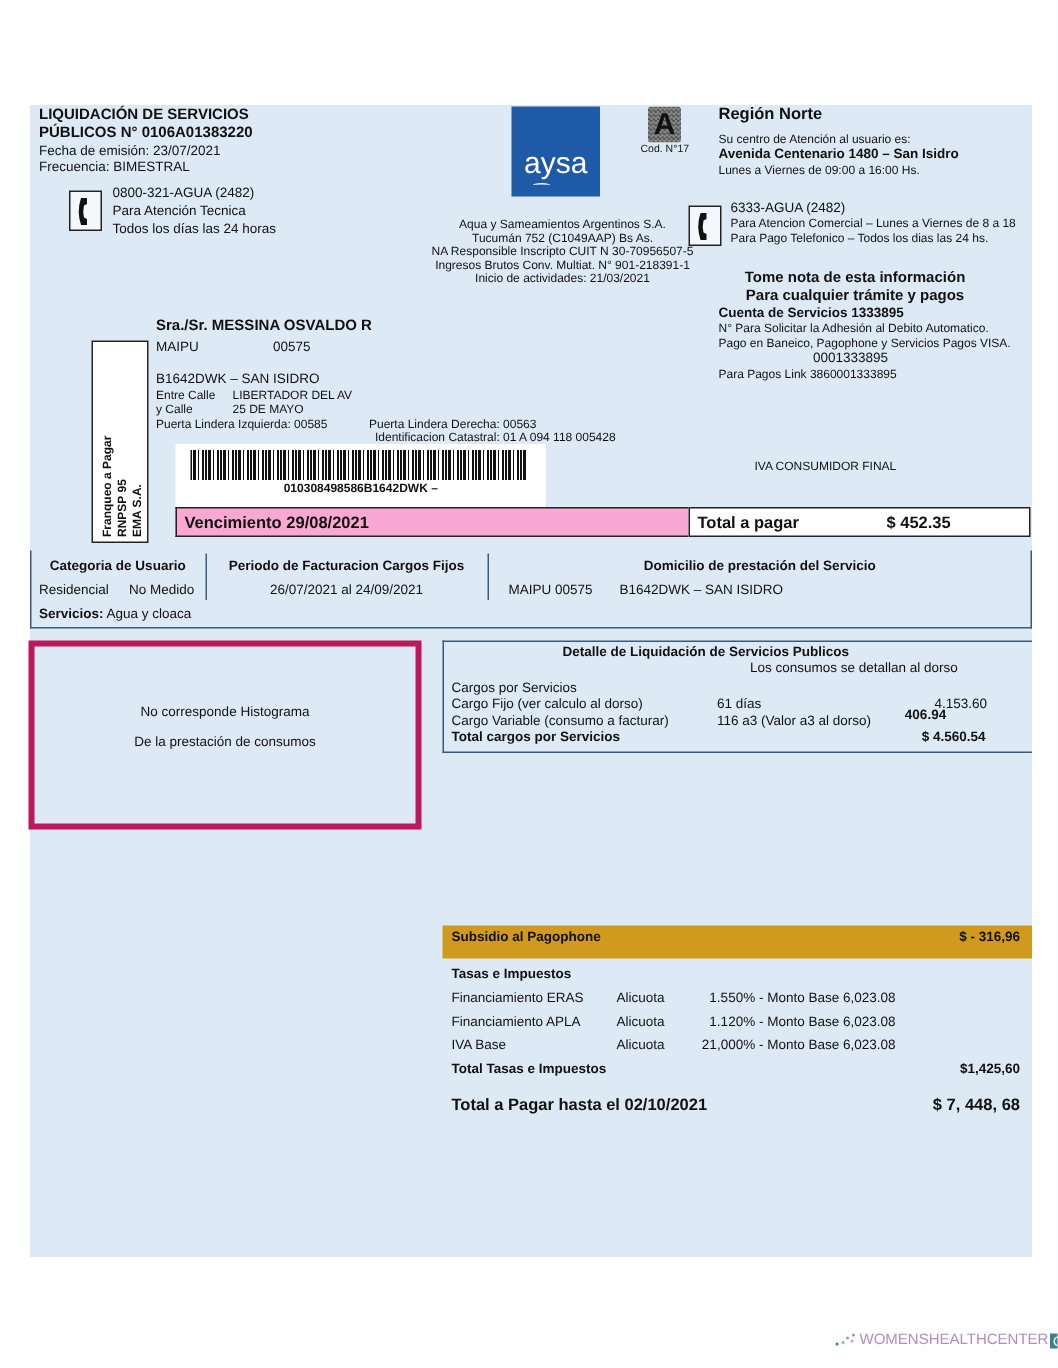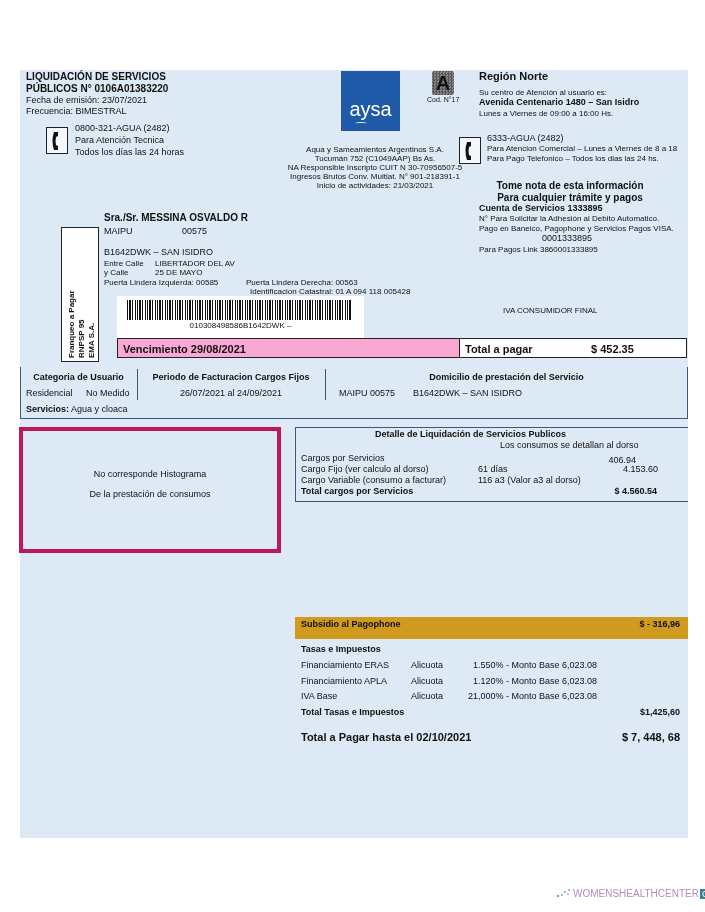--- a/index.html
+++ b/index.html
@@ -13,21 +13,21 @@
   .t10 { font-size: 10px; line-height: 12px; }
   .phone-box { position: absolute; width: 22px; height: 27px; border: 1px solid #222; background: #f4f7fb; display: flex; align-items: center; justify-content: center; }
   .phone-box svg { width: 12px; height: 20px; }
   .logo { position: absolute; left: 341px; top: 71px; width: 59px; height: 60px; background: #1e5aa8; color: #fff; font-size: 20px; display: flex; align-items: flex-end; justify-content: center; padding-bottom: 10px; }
   .logo .wave { position: absolute; left: 14px; bottom: 6px; width: 12px; height: 3px; border-top: 1.5px solid #fff; border-radius: 50%; }
   .catA { position: absolute; left: 432px; top: 71px; width: 22px; height: 24px; background: repeating-conic-gradient(#555 0 25%, #888 0 50%) 0 0/3px 3px; border-radius: 2px; display: flex; align-items: center; justify-content: center; font-size: 20px; color: #111; font-weight: bold; }
   .catA span { background: rgba(255,255,255,0.0); }
   .franqueo { position: absolute; left: 61px; top: 227px; width: 38px; height: 135px; background: #fff; border: 1px solid #222; }
   .barcode-wrap { position: absolute; left: 117px; top: 296px; width: 247px; height: 42px; background: #fff; }
   .barcode { position: absolute; left: 10px; top: 4px; width: 225px; height: 20px; background: repeating-linear-gradient(90deg, #111 0 1px, #fff 1px 2px, #111 2px 4px, #fff 4px 5px, #111 5px 6px, #fff 6px 8px, #111 8px 9px, #fff 9px 10px); }
-  .barcode-num { position: absolute; left: 0; top: 25px; width: 247px; text-align: center; font-size: 8px; font-weight: normal; }
+  .barcode-num { position: absolute; left: 0; top: 25px; width: 247px; text-align: center; font-size: 8px; font-weight: bold; }
   .venc { position: absolute; left: 117px; top: 338px; width: 342px; height: 20px; background: #f9a8d4; border: 1px solid #222; border-right: none; font-size: 11px; font-weight: bold; padding: 4px 5px; }
   .total-box { position: absolute; left: 459px; top: 338px; width: 228px; height: 20px; background: #fff; border: 1px solid #222; font-size: 11px; font-weight: bold; padding: 4px 5px; }
   .info-table { position: absolute; left: 20px; top: 367px; width: 668px; height: 52px; border-left: 1px solid #3a5a7a; border-right: 1px solid #3a5a7a; border-bottom: 1px solid #3a5a7a; }
   .vsep { position: absolute; width: 1px; background: #3a5a7a; }
   .histo { position: absolute; left: 19px; top: 427px; width: 262px; height: 126px; border: 4px solid #be185d; }
   .histo .txt { position: absolute; left: 0; width: 100%; text-align: center; font-size: 9px; }
   .detalle { position: absolute; left: 295px; top: 427px; width: 393px; height: 75px; border: 1px solid #3a5a7a; border-right: none; }
   .subsidio { position: absolute; left: 295px; top: 617px; width: 393px; height: 22px; background: #cf9a1e; font-size: 9px; font-weight: bold; padding: 2px 6px; }
   .row { position: absolute; font-size: 9px; line-height: 11px; }
   .watermark { position: absolute; left: 557px; top: 888px; font-size: 10px; color: #b58ac4; letter-spacing: 0; display: flex; align-items: center; }
@@ -143,21 +143,21 @@
 
 <div class="detalle"></div>
 <div class="abs b t9" style="left:295px;top:429px;width:351px;text-align:center;">Detalle de Liquidación de Servicios Publicos</div>
 <div class="abs t9" style="left:500px;top:440px;">Los consumos se detallan al dorso</div>
 <div class="row" style="left:301px;top:453px;">Cargos por Servicios</div>
 <div class="row" style="left:301px;top:464px;">Cargo Fijo (ver calculo al dorso)</div>
 <div class="row" style="left:478px;top:464px;">61 días</div>
 <div class="row" style="left:598px;top:464px;width:60px;text-align:right;">4.153.60</div>
 <div class="row" style="left:301px;top:475px;">Cargo Variable (consumo a facturar)</div>
 <div class="row" style="left:478px;top:475px;">116 a3 (Valor a3 al dorso)</div>
-<div class="row" style="left:598px;top:455px;width:38px;text-align:right;">406.94</div>
+<div class="row" style="left:598px;top:471px;width:38px;text-align:center;font-weight:bold;">406.94</div>
 <div class="row b" style="left:301px;top:486px;">Total cargos por Servicios</div>
 <div class="row b" style="left:590px;top:486px;width:67px;text-align:right;">$ 4.560.54</div>
 
 <div class="subsidio">
   <span>Subsidio al Pagophone</span>
   <span style="position:absolute;right:8px;top:2px;">$ - 316,96</span>
 </div>
 
 <div class="row b" style="left:301px;top:644px;">Tasas e Impuestos</div>
 <div class="row" style="left:301px;top:660px;">Financiamiento ERAS</div>

